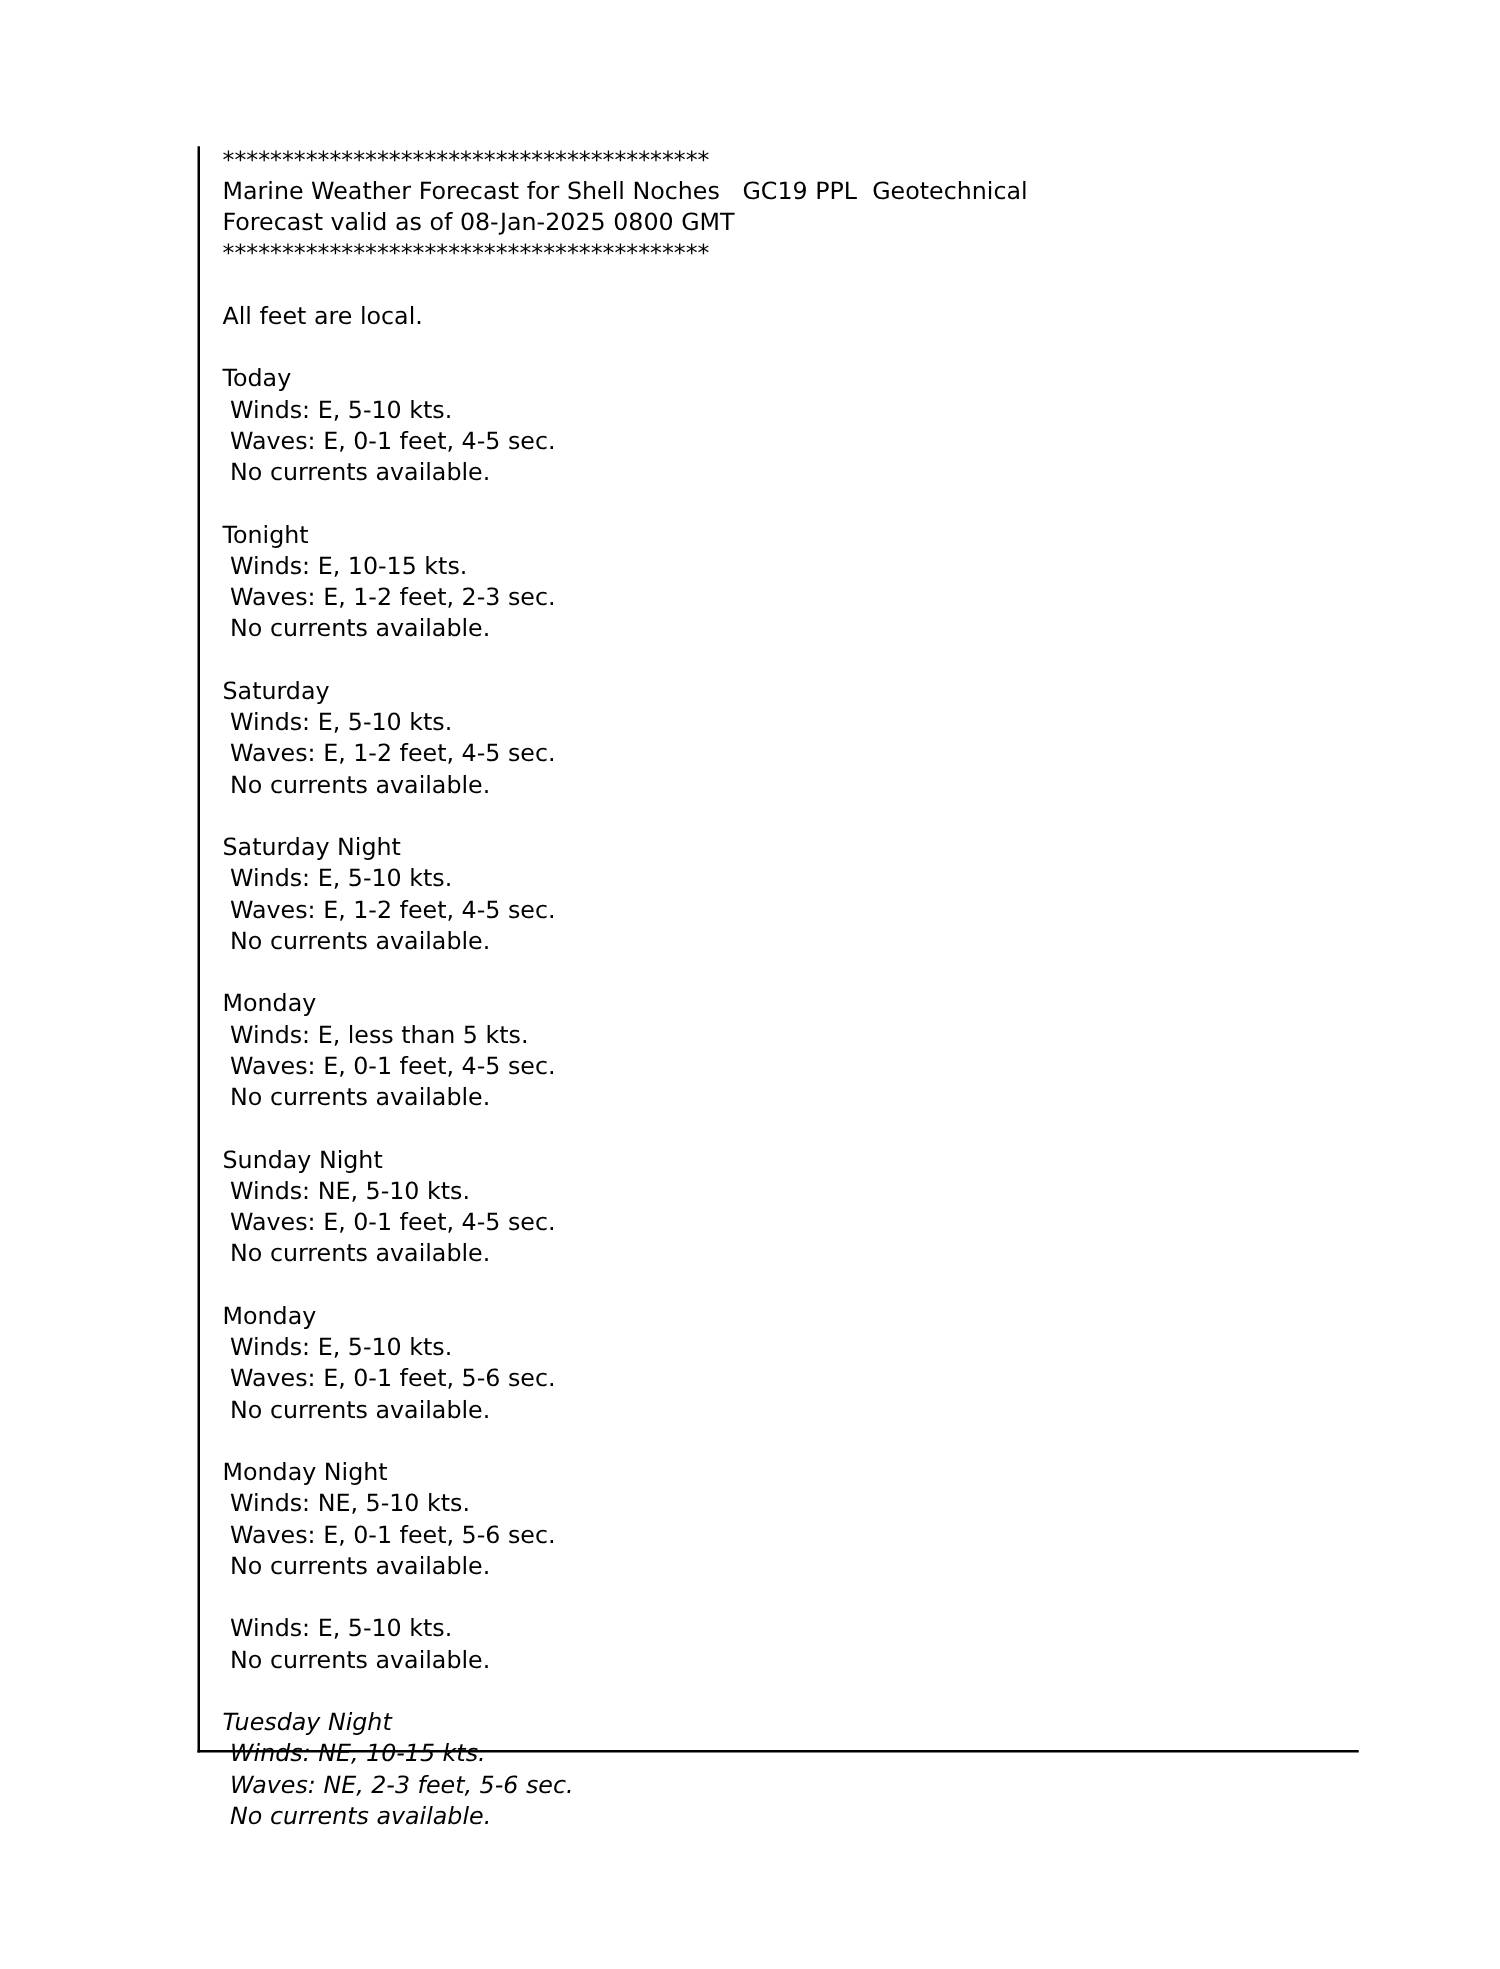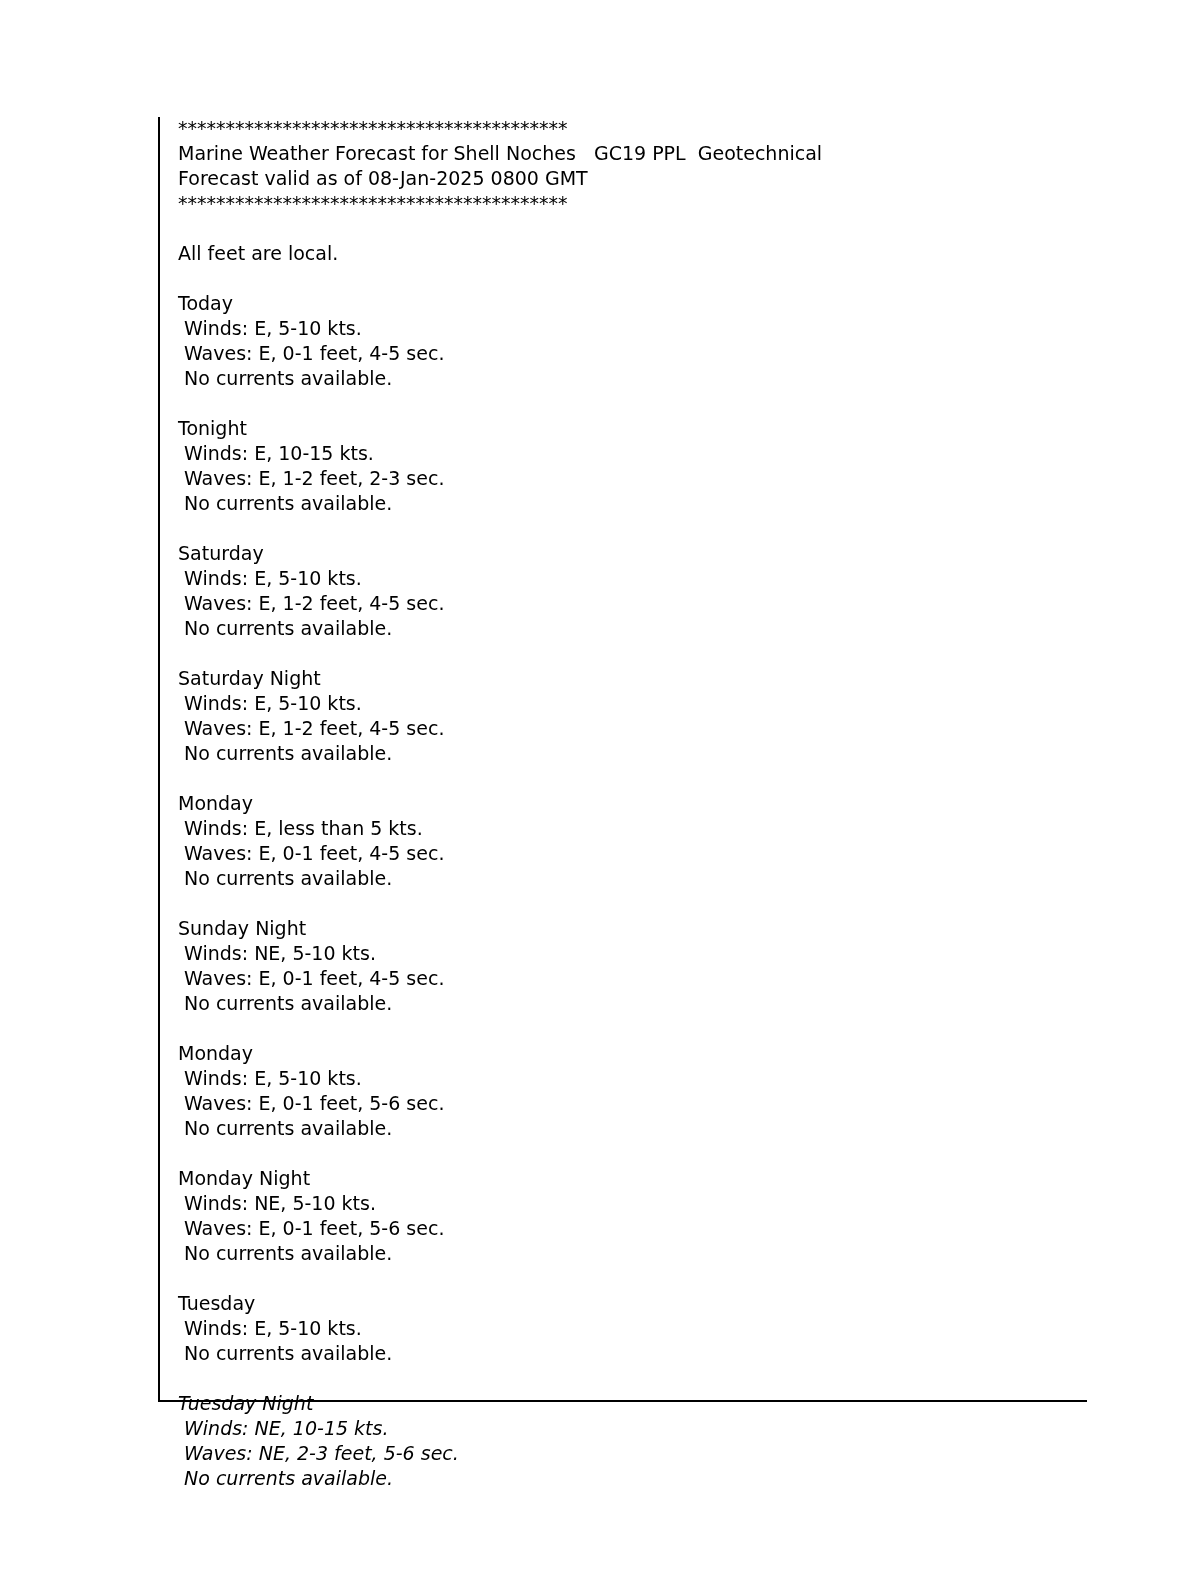--- a/index.html
+++ b/index.html
@@ -118,21 +118,20 @@
     </div>
 
     <div class="section">
       <div class="line">Monday Night</div>
       <div class="line"> Winds: NE, 5-10 kts.</div>
       <div class="line"> Waves: E, 0-1 feet, 5-6 sec.</div>
       <div class="line"> No currents available.</div>
     </div>
 
     <div class="section">
-      <div class="line">Tuesday</div>
       <div class="line"> Winds: E, 5-10 kts.</div>
       <div class="line"> No currents available.</div>
     </div>
 
     <div class="section">
       <div class="line">Tuesday Night</div>
       <div class="line"> Winds: NE, 10-15 kts.</div>
       <div class="line"> Waves: NE, 2-3 feet, 5-6 sec.</div>
       <div class="line"> No currents available.</div>
     </div>

